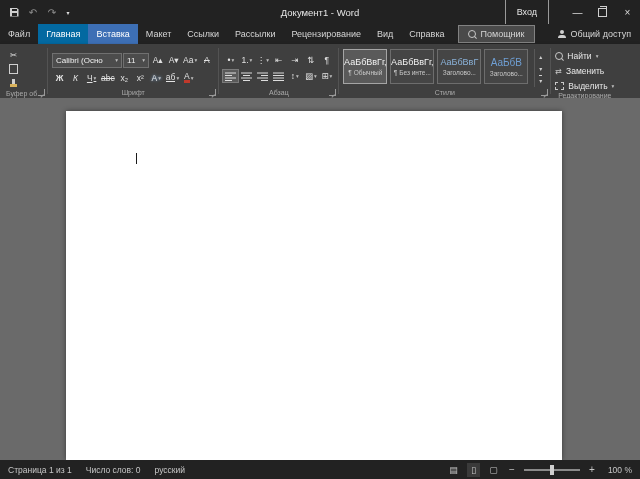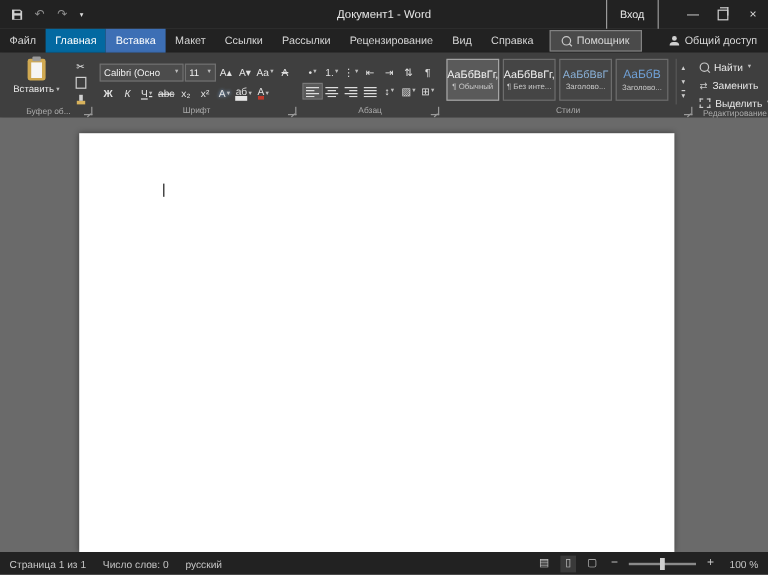--- a/index.html
+++ b/index.html
@@ -63,21 +63,21 @@
   .painter-ico::before{content:"";position:absolute;top:-5px;left:2px;width:3px;height:5px;background:#d0d0d0;}
   
   .combo{display:flex;align-items:center;background:#4c4c4c;border:1px solid #707070;height:13px;font-size:8px;color:#f0f0f0;padding:0 3px;gap:3px;cursor:pointer;white-space:nowrap;}
   .combo.name{width:62px;justify-content:space-between;}
   .combo.size{width:18px;justify-content:space-between;}
   .bold{font-weight:bold;}
   .ital{font-style:italic;}
   .und{text-decoration:underline;}
   .strike{text-decoration:line-through;}
   .fx{text-shadow:0 0 3px #8fc3ff;}
-  .hl{border-bottom:4px solid #e5e5e5;line-height:8px;}
+  .hl{border-bottom:1px solid #e5e5e5;line-height:8px;}
   .fc{border-bottom:3px solid #c0392b;line-height:8px;}
   .al{display:block;}
   
   .styles-row{display:flex;gap:3px;padding-top:2px;}
   .style-item{width:42px;height:33px;background:#454545;border:1px solid #6d6d6d;display:flex;flex-direction:column;align-items:center;justify-content:center;gap:2px;cursor:pointer;}
   .style-item.sel{background:#5a5a5a;border-color:#a5a5a5;}
   .sp{font-size:9px;color:#f2f2f2;white-space:nowrap;}
   .sp.h1{color:#6f9fd4;font-size:10px;}
   .sp.h2{color:#8ab1d8;}
   .sn{font-size:6.5px;color:#c8c8c8;white-space:nowrap;}
@@ -145,27 +145,20 @@
   <div class="share-btn">
     <span class="person-ico"></span>
     <span>Общий доступ</span>
   </div>
 </div>
 
 <div class="ribbon">
 
   <div class="group">
     <div class="gc clip-row">
-      <div class="paste-btn">
-        <span class="paste-ico"></span>
-        <span class="paste-lbl">
-            <span>Вставить</span>
-            <span class="arr">▾</span>
-          </span>
-      </div>
       <div class="mini-col">
         <span class="btn">✂</span>
         <span class="btn">
             <span class="copy-ico"></span>
           </span>
         <span class="btn">
             <span class="painter-ico"></span>
           </span>
       </div>
     </div>

